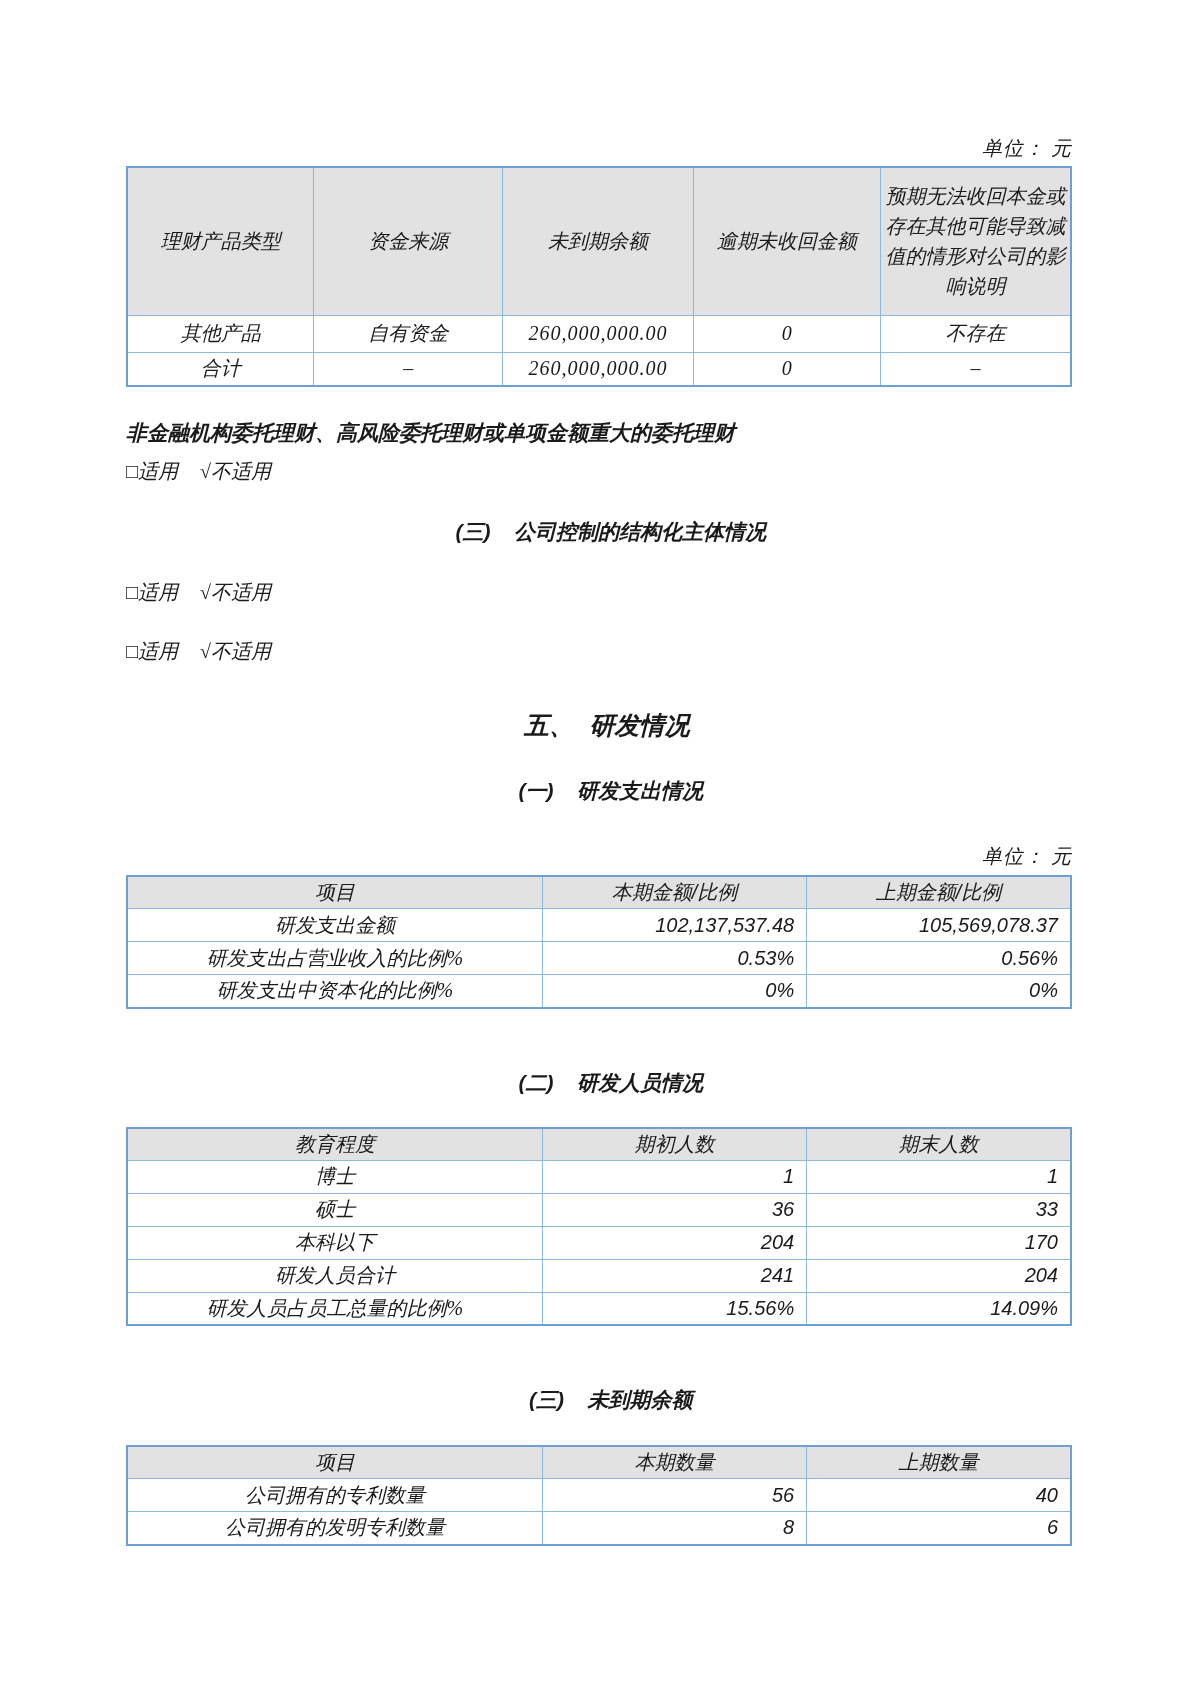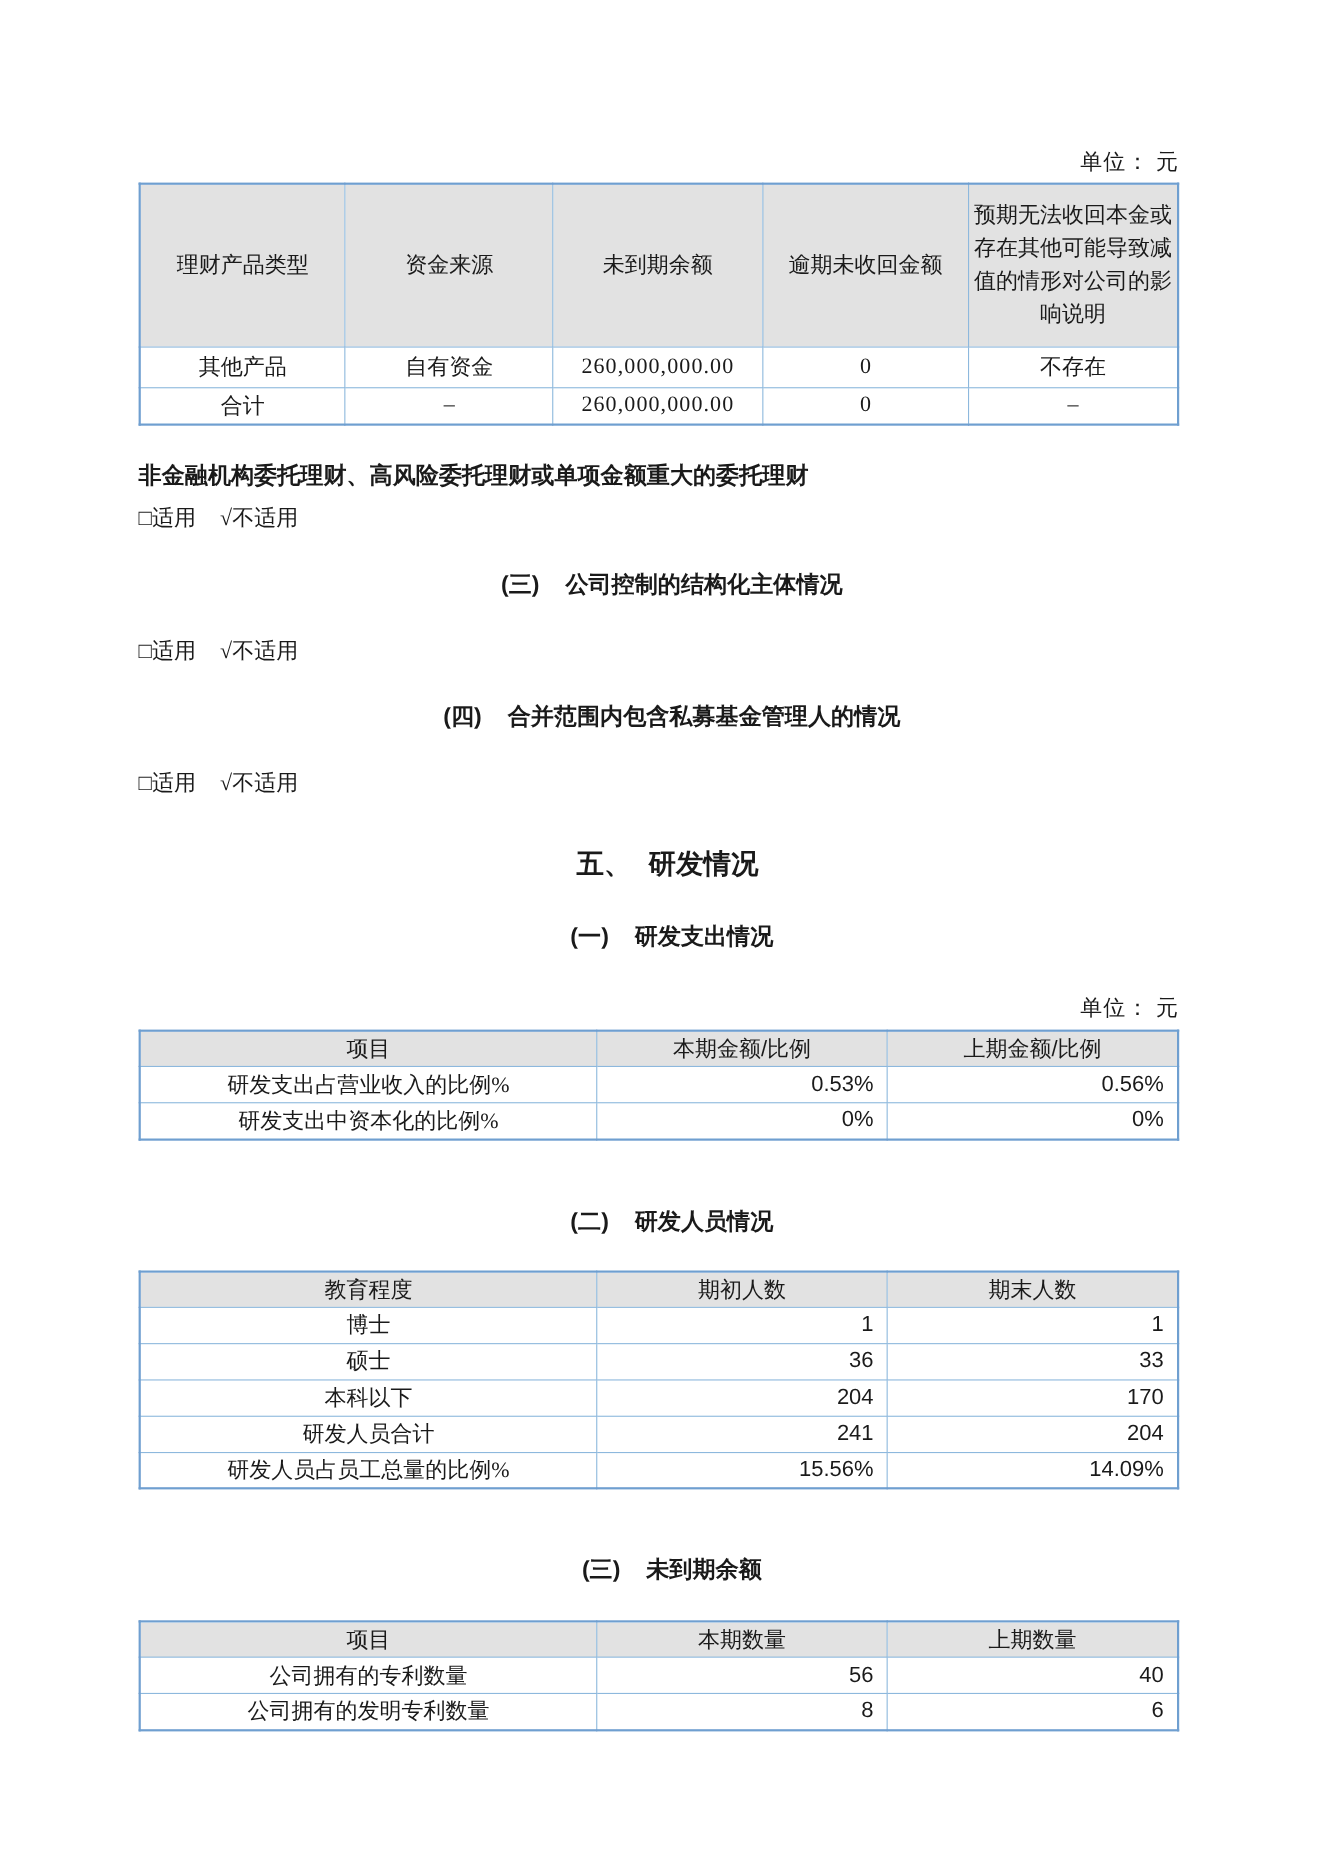--- a/index.html
+++ b/index.html
@@ -8,21 +8,21 @@
     width:1200px;
     height:1695px;
     margin:0 auto;
     background:#ffffff;
     font-family:"Liberation Serif","DejaVu Serif",serif;
     color:#1a1a1a;
     box-sizing:border-box;
     padding:137px 128px 0 126px;
     overflow:hidden;
   }
-  .content{width:946px;}
+  .content{width:946px;font-style:italic;}
 
   .unit-line{
     text-align:right;
     font-size:20px;
     letter-spacing:1px;
     height:22px;
     line-height:22px;
   }
   .unit-line.second{margin-top:40px;}
 
@@ -155,23 +155,20 @@
     </div>
 
     <div class="sec sec3">
       <span class="num">(三)</span><span>公司控制的结构化主体情况</span>
     </div>
 
     <div class="apply-line gap">
       <span class="box">□适用</span><span>√不适用</span>
     </div>
 
-    <div class="sec sec4">
-      <span class="num">(四)</span><span>合并范围内包含私募基金管理人的情况</span>
-    </div>
 
     <div class="apply-line gap">
       <span class="box">□适用</span><span>√不适用</span>
     </div>
 
     <div class="sec sec5">
       <span class="num">五、</span><span>研发情况</span>
     </div>
 
     <div class="sec sec5-1">
@@ -186,20 +183,25 @@
           <col style="width:28%">
           <col style="width:28%">
         </colgroup>
       <tbody>
           <tr class="hdr">
         <td>项目</td>
         <td>本期金额/比例</td>
         <td>上期金额/比例</td>
       </tr>
       <tr>
+        <td>研发支出金额</td>
+        <td class="valcell">102,137,537.48</td>
+        <td class="valcell">105,569,078.37</td>
+      </tr>
+      <tr>
         <td>研发支出占营业收入的比例%</td>
         <td class="valcell">0.53%</td>
         <td class="valcell">0.56%</td>
       </tr>
       <tr>
         <td>研发支出中资本化的比例%</td>
         <td class="valcell">0%</td>
         <td class="valcell">0%</td>
       </tr>
     </tbody>

